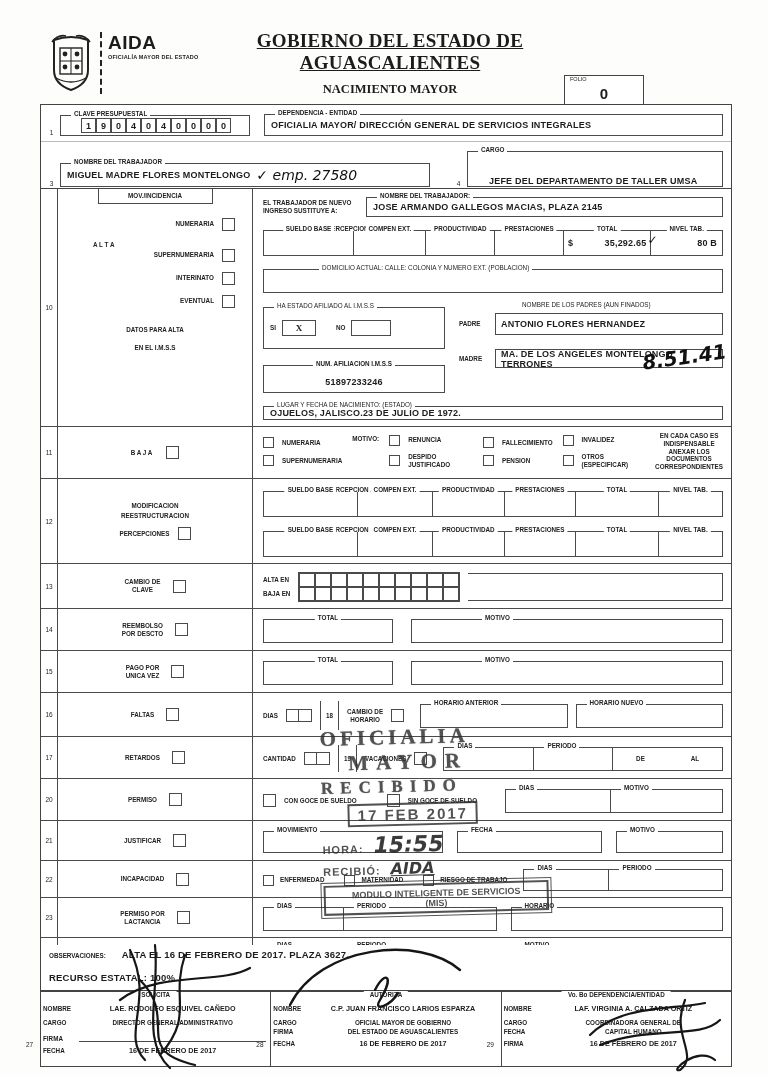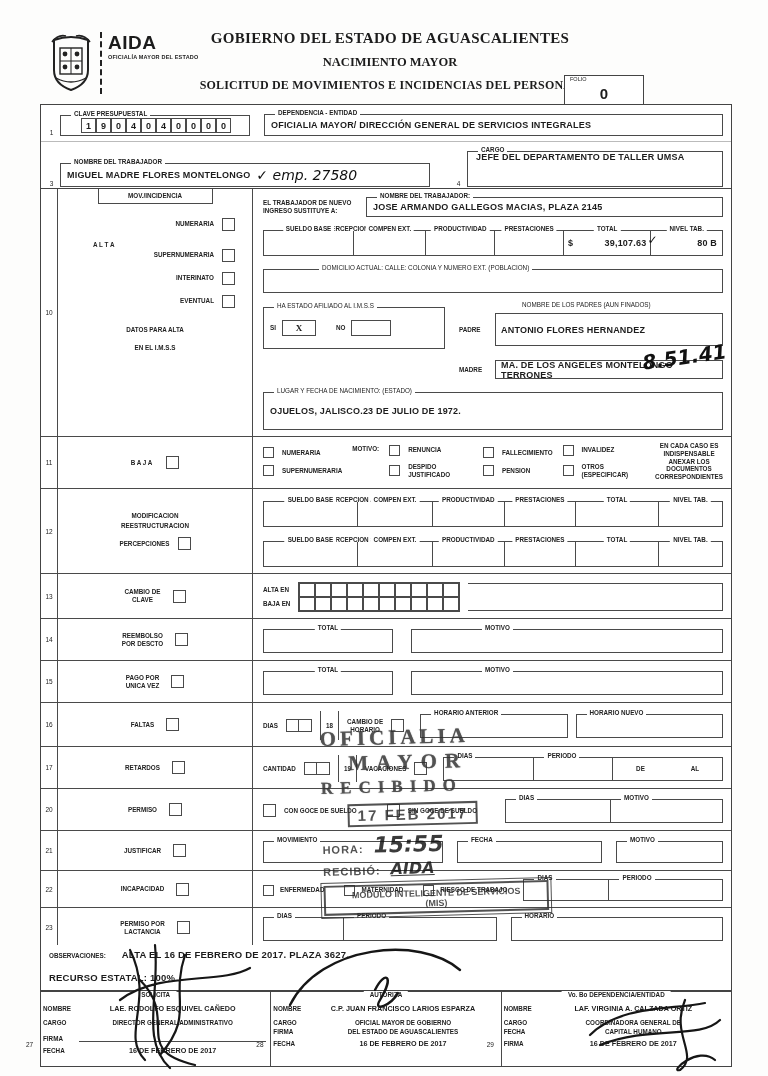--- a/index.html
+++ b/index.html
@@ -9,21 +9,21 @@
 
   
   #hdr { position:absolute; left:40px; top:30px; width:692px; height:72px; }
   #logo { position:absolute; left:8px; top:2px; display:flex; align-items:flex-start; }
   #crest { width:46px; height:62px; }
   #logo-div { border-left:2px dashed #222; height:62px; margin:0 6px; }
   .ofma-acr { font-size:19px; font-weight:bold; letter-spacing:.5px; }
   .ofma-sub { font-size:5.5px; font-weight:bold; letter-spacing:.2px; }
   .title-wrap { position:absolute; left:130px; top:0; width:440px; text-align:center;
                 font-family:"Liberation Serif", serif; font-weight:bold; }
-  .t1 { font-size:15px; letter-spacing:.3px; }
+  .t1 { font-size:19px; letter-spacing:.3px;text-decoration:underline; }
   .t2 { font-size:12.5px; margin-top:8px; }
   .t3 { font-size:12px; margin-top:8px; letter-spacing:.2px; }
   #folio-box { position:absolute; right:88px; top:45px; width:80px; height:33px;
                border:1.5px solid #444; background:#fff; }
   #folio-box .fl { top:-1px; left:2px; }
   #folio-box .v { font-size:15px; font-weight:bold; text-align:center; margin-top:9px; }
 
   
   .fb { position:relative; border:1.2px solid #4a4a4a; background:#fff; }
   .fl { position:absolute; top:-5px; left:10px; background:#fff; padding:0 3px;
@@ -151,21 +151,21 @@
     </div>
 
     <div class="trow">
       <div class="numcell" style="border:none;">3</div>
       <div class="fb" style="width:370px;height:24px;display:flex;align-items:center;padding:0 6px;margin-right:20px;">
         <span class="fl">NOMBRE DEL TRABAJADOR</span>
         <span class="val">MIGUEL MADRE FLORES MONTELONGO</span>
         <span class="hw" style="font-size:14px;margin-left:6px;white-space:nowrap;">✓   emp. 27580</span>
       </div>
       <div class="numcell" style="border:none;">4</div>
-      <div class="fb" style="flex:1;height:36px;display:flex;align-items:flex-start;padding:0 8px;">
+      <div class="fb" style="flex:1;height:36px;display:flex;align-items:flex-end;padding:0 21px;">
         <span class="fl">CARGO</span>
         <span class="val">JEFE DEL DEPARTAMENTO DE TALLER UMSA</span>
       </div>
     </div>
 
     <div class="trow" style="padding-bottom:8px;">
       <div class="numcell" style="border:none;">5</div>
       <div class="fb" style="width:110px;height:21px;display:flex;align-items:center;justify-content:center;">
         <span class="fl">CATEGORIA</span>
         <span class="val">80 B</span>
@@ -246,21 +246,21 @@
             </div>
           <div style="flex:.95;">
               <span class="fl flc">PRODUCTIVIDAD</span>
             </div>
           <div style="flex:.95;">
               <span class="fl flc">PRESTACIONES</span>
             </div>
           <div style="flex:1.1;justify-content:space-between;padding:0 4px;">
             <span class="fl flc">TOTAL</span>
             <span class="val">$</span>
-            <span class="val">39,107.63</span>
+            <span class="val">35,292.65</span>
           </div>
           <div style="flex:.85;justify-content:flex-end;padding:0 5px;gap:6px;">
             <span class="fl flc">NIVEL TAB.</span>
             <span class="hw" style="font-size:12px;position:absolute;left:-4px;top:2px;">✓</span>
             <span class="val">80 B</span>
           </div>
         </div>
 
         <div class="fb" style="height:24px;margin-top:13px;">
           <span class="fl" style="left:55px;font-weight:normal;">DOMICILIO ACTUAL: CALLE: COLONIA Y NUMERO EXT. (POBLACION)</span>
@@ -270,40 +270,44 @@
           <div style="width:182px;">
             <div class="fb" style="height:42px;padding:8px 6px 0 6px;">
               <span class="fl" style="font-weight:normal;">HA ESTADO AFILIADO AL I.M.S.S</span>
               <div style="display:flex;align-items:center;gap:6px;margin-top:4px;">
                 <span class="tiny">SI</span>
                 <span class="fb" style="width:34px;height:16px;display:inline-flex;align-items:center;justify-content:center;font-size:9px;font-weight:bold;font-family:'Liberation Serif',serif;">X</span>
                 <span class="tiny" style="margin-left:14px;">NO</span>
                 <span class="fb" style="width:40px;height:16px;display:inline-block;"></span>
               </div>
             </div>
+            <div class="fb" style="height:28px;margin-top:16px;text-align:center;padding-top:5px;">
+              <span class="fl flc">NUM. AFILIACION I.M.S.S</span>
+              <span class="val">51897233246</span>
+            </div>
           </div>
           <div style="flex:1;position:relative;">
             <span class="fl" style="position:absolute;top:-5px;left:60px;font-weight:normal;">NOMBRE DE LOS PADRES (AUN FINADOS)</span>
             <div style="display:flex;align-items:center;gap:6px;margin-top:6px;">
               <span class="tiny" style="width:30px;">PADRE</span>
-              <div class="fb" style="flex:1;height:33px;display:flex;align-items:center;padding:0 5px;">
+              <div class="fb" style="flex:1;height:22px;display:flex;align-items:center;padding:0 5px;">
                 <span class="val">ANTONIO FLORES HERNANDEZ</span>
               </div>
             </div>
             <div style="display:flex;align-items:center;gap:6px;margin-top:14px;">
               <span class="tiny" style="width:30px;">MADRE</span>
               <div class="fb" style="flex:1;height:19px;display:flex;align-items:center;padding:0 5px;">
                 <span class="val">MA. DE LOS ANGELES MONTELONGO TERRONES</span>
               </div>
             </div>
             <span class="hw" style="position:absolute;right:-4px;top:38px;font-size:20px;font-weight:bold;transform:rotate(-8deg);">8.51.41</span>
           </div>
         </div>
 
-        <div class="fb" style="height:38px;margin-top:13px;display:flex;align-items:center;padding:0 6px;">
+        <div class="fb" style="height:14px;margin-top:13px;display:flex;align-items:center;padding:0 6px;">
           <span class="fl" style="font-weight:normal;">LUGAR Y FECHA DE NACIMIENTO: (ESTADO)</span>
           <span class="val">OJUELOS, JALISCO.23 DE JULIO DE 1972.</span>
         </div>
       </div>
     </div>
 
     <div class="mrow" style="min-height:52px;">
       <div class="numcell">11</div>
       <div class="lblcol" style="flex-direction:row;gap:14px;">
         <span class="tiny">B A J A</span>

